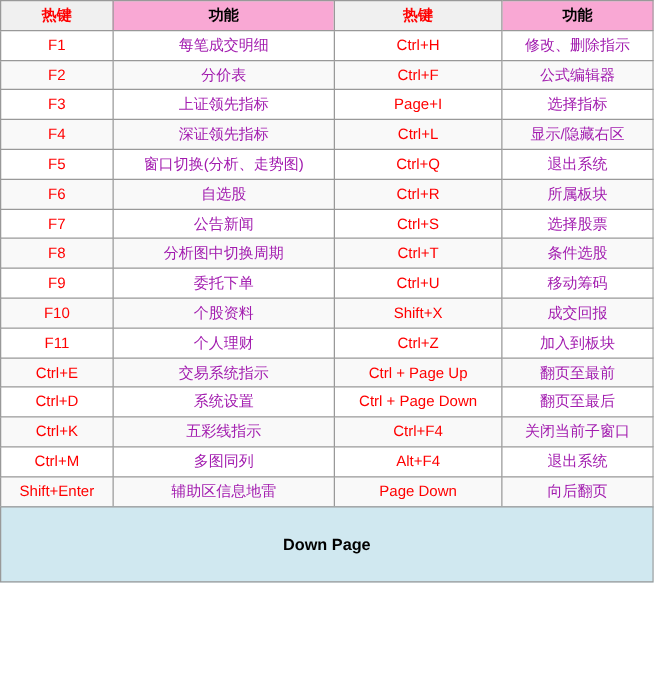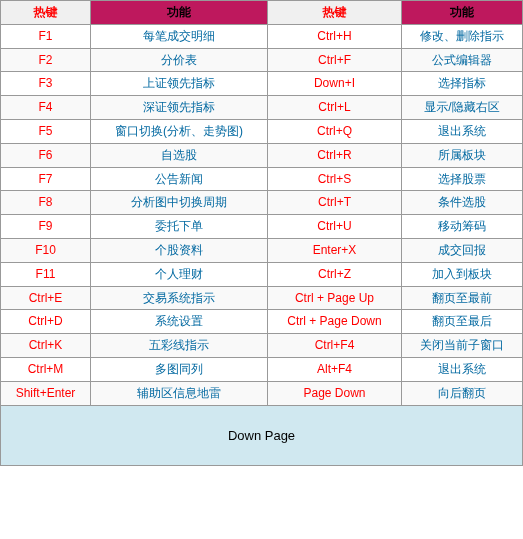--- a/index.html
+++ b/index.html
@@ -19,35 +19,35 @@
       border-collapse: collapse;
     }
     th, td {
       border: 1px solid #999;
       padding: 3px 5px;
       text-align: center;
       vertical-align: middle;
       line-height: 1.4;
     }
     th {
-      background: #be185d;
+      background: #f9a8d4;
       font-weight: bold;
       color: #000;
     }
     th.red-header {
       color: #ff0000;
       background: #f0f0f0;
     }
     td.hotkey {
       color: #ff0000;
       background: #fff;
       white-space: nowrap;
     }
     td.func {
-      color: #0369a1;
+      color: #a21caf;
       background: #fff;
       text-align: center;
     }
     tr:nth-child(even) td {
       background: #f9f9f9;
     }
     tr:nth-child(odd) td {
       background: #ffffff;
     }
     td.hotkey {
@@ -56,20 +56,21 @@
     }
     .bottom-bar {
       width: 100%;
       background: #d0e8f0;
       display: flex;
       justify-content: center;
       align-items: center;
       padding: 22px 0;
       border: 1px solid #999;
       margin-top: -1px;
+      font-weight: bold;
     }
     .bottom-bar span {
       color: #000;
       font-size: 13px;
     }
   </style>
 </head>
 <body>
 
 <div class="table-container">
@@ -91,21 +92,21 @@
         </tr>
         <tr>
           <td class="hotkey">F2</td>
           <td class="func">分价表</td>
           <td class="hotkey">Ctrl+F</td>
           <td class="func">公式编辑器</td>
         </tr>
         <tr>
           <td class="hotkey">F3</td>
           <td class="func">上证领先指标</td>
-          <td class="hotkey">Down+I</td>
+          <td class="hotkey">Page+I</td>
           <td class="func">选择指标</td>
         </tr>
         <tr>
           <td class="hotkey">F4</td>
           <td class="func">深证领先指标</td>
           <td class="hotkey">Ctrl+L</td>
           <td class="func">显示/隐藏右区</td>
         </tr>
         <tr>
           <td class="hotkey">F5</td>
@@ -133,21 +134,21 @@
         </tr>
         <tr>
           <td class="hotkey">F9</td>
           <td class="func">委托下单</td>
           <td class="hotkey">Ctrl+U</td>
           <td class="func">移动筹码</td>
         </tr>
         <tr>
           <td class="hotkey">F10</td>
           <td class="func">个股资料</td>
-          <td class="hotkey">Enter+X</td>
+          <td class="hotkey">Shift+X</td>
           <td class="func">成交回报</td>
         </tr>
         <tr>
           <td class="hotkey">F11</td>
           <td class="func">个人理财</td>
           <td class="hotkey">Ctrl+Z</td>
           <td class="func">加入到板块</td>
         </tr>
         <tr>
           <td class="hotkey">Ctrl+E</td>

